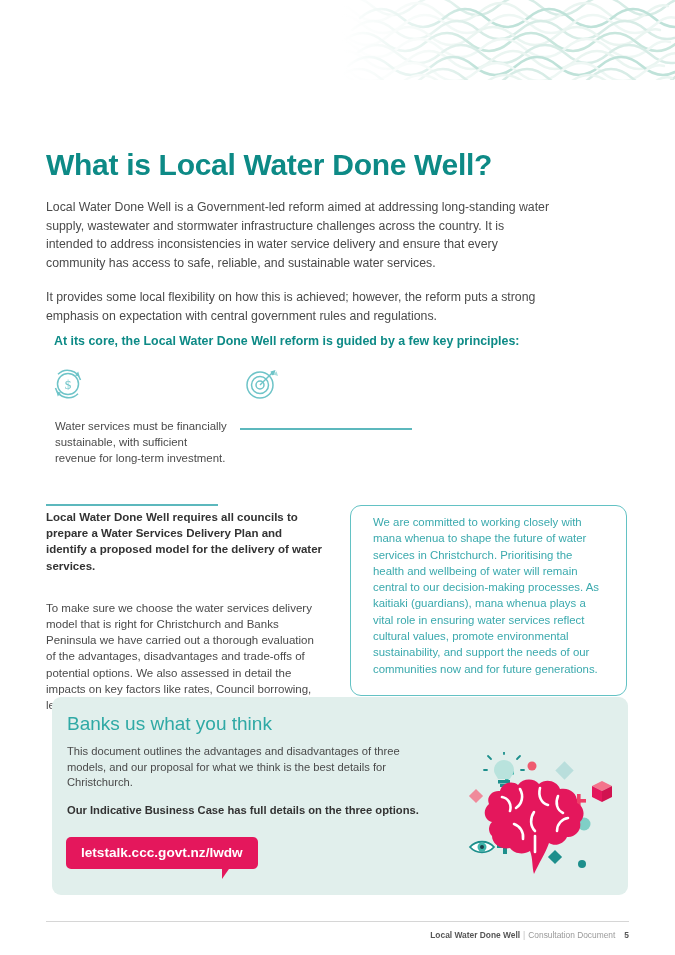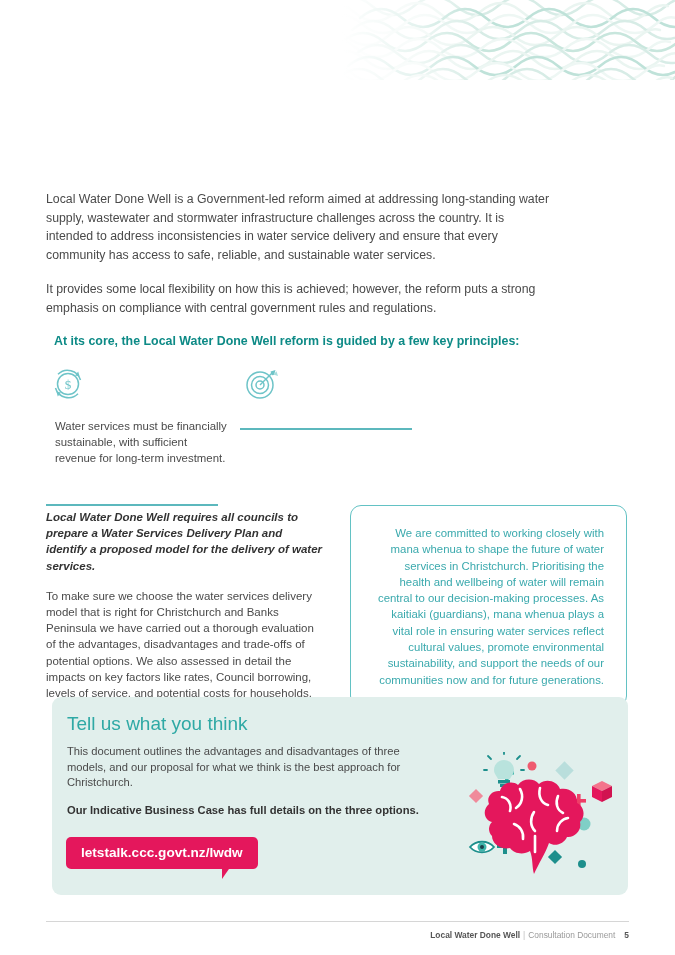--- a/index.html
+++ b/index.html
@@ -56,21 +56,21 @@
 
   .intro {
     position: absolute;
     left: 46px;
     top: 190px;
     width: 506px;
     font-size: 12.3px;
     line-height: 18.5px;
     color: #4a4a4a;
   }
-  .intro p { margin: 0 0 16px 0; }
+  .intro p { margin: 8px 0 16px 0; }
 
   .principles-lead {
     position: absolute;
     left: 46px;
     top: 334px;
     font-size: 12.4px;
     font-weight: bold;
     color: #0d8a86;
     margin-left: 8px;
   }
@@ -116,38 +116,36 @@
     position: absolute;
     left: 46px;
     top: 509px;
     width: 277px;
     font-size: 11.5px;
     line-height: 16.2px;
   }
   .mid-left .lead {
     font-weight: bold;
     color: #333333;
-    margin: 0 0 14px 0;
-    font-style: italic;
+    margin: 0 0 26px 0;
   }
   .mid-left .body {
     margin: 0;
     color: #4a4a4a;
   }
 
   .callout {
     position: absolute;
     left: 350px;
     top: 505px;
     width: 277px;
     box-sizing: border-box;
     border: 1.4px solid #63c2c4;
     border-radius: 11px;
-    padding: 19px 22px 18px 22px;
-    text-align: right;
+    padding: 8px 22px 18px 22px;
   }
   .callout p {
     margin: 0;
     font-size: 11.4px;
     line-height: 16.3px;
     color: #3aa9ad;
   }
 
   
   .tell-panel {
@@ -263,24 +261,25 @@
         <use href="#wv" y="50" stroke="#eaf5f1" stroke-width="2.4" transform="translate(-6,0)"></use>
         <use href="#wv" y="56" stroke="#bfe2d9" stroke-width="2.6" transform="translate(18,0)"></use>
         <use href="#wv" y="62" stroke="#eef7f4" stroke-width="2.4" transform="translate(-22,0)"></use>
         <use href="#wv" y="68" stroke="#d7ece6" stroke-width="2.4" transform="translate(8,0)"></use>
         <use href="#wv" y="74" stroke="#eaf5f1" stroke-width="2.4" transform="translate(-14,0)"></use>
       </g>
     </svg>
   </div>
   <div class="wave-fade-left"></div>
 
+  <h1 class="page-title">What is Local Water Done Well?</h1>
 
   <div class="intro">
     <p>Local Water Done Well is a Government-led reform aimed at addressing long-standing water supply, wastewater and stormwater infrastructure challenges across the country. It is intended to address inconsistencies in water service delivery and ensure that every community has access to safe, reliable, and sustainable water services.</p>
-    <p>It provides some local flexibility on how this is achieved; however, the reform puts a strong emphasis on compliance with central government rules and regulations.</p>
+    <p>It provides some local flexibility on how this is achieved; however, the reform puts a strong emphasis on expectation with central government rules and regulations.</p>
   </div>
 
   <div class="principles-lead">At its core, the Local Water Done Well reform is guided by a few key principles:</div>
 
   <div class="principles">
 
     <div class="principle">
       <div class="principle-icon">
         <svg width="44" height="44" viewBox="0 0 44 44" xmlns="http://www.w3.org/2000/svg">
           <g fill="none" stroke="#6ec4c8" stroke-width="1.5">
@@ -319,23 +318,23 @@
   <div class="mid-left">
     <p class="lead">Local Water Done Well requires all councils to prepare a Water Services Delivery Plan and identify a proposed model for the delivery of water services.</p>
     <p class="body">To make sure we choose the water services delivery model that is right for Christchurch and Banks Peninsula we have carried out a thorough evaluation of the advantages, disadvantages and trade-offs of potential options. We also assessed in detail the impacts on key factors like rates, Council borrowing, levels of service, and potential costs for households.</p>
   </div>
 
   <div class="callout">
     <p>We are committed to working closely with mana whenua to shape the future of water services in Christchurch. Prioritising the health and wellbeing of water will remain central to our decision-making processes. As kaitiaki (guardians), mana whenua plays a vital role in ensuring water services reflect cultural values, promote environmental sustainability, and support the needs of our communities now and for future generations.</p>
   </div>
 
   <div class="tell-panel"></div>
-  <div class="tell-title">Tell us what you think</div>
+  <div class="tell-title">Banks us what you think</div>
   <div class="tell-body">
-    <p>This document outlines the advantages and disadvantages of three models, and our proposal for what we think is the best approach for Christchurch.</p>
+    <p>This document outlines the advantages and disadvantages of three models, and our proposal for what we think is the best details for Christchurch.</p>
     <p class="strong">Our Indicative Business Case has full details on the three options.</p>
   </div>
 
   <div class="url-bubble">letstalk.ccc.govt.nz/lwdw</div>
   <div class="url-tail"></div>
 
   <div class="brain-art">
     <svg width="165" height="132" viewBox="0 0 165 132" xmlns="http://www.w3.org/2000/svg">
 
       <g>

